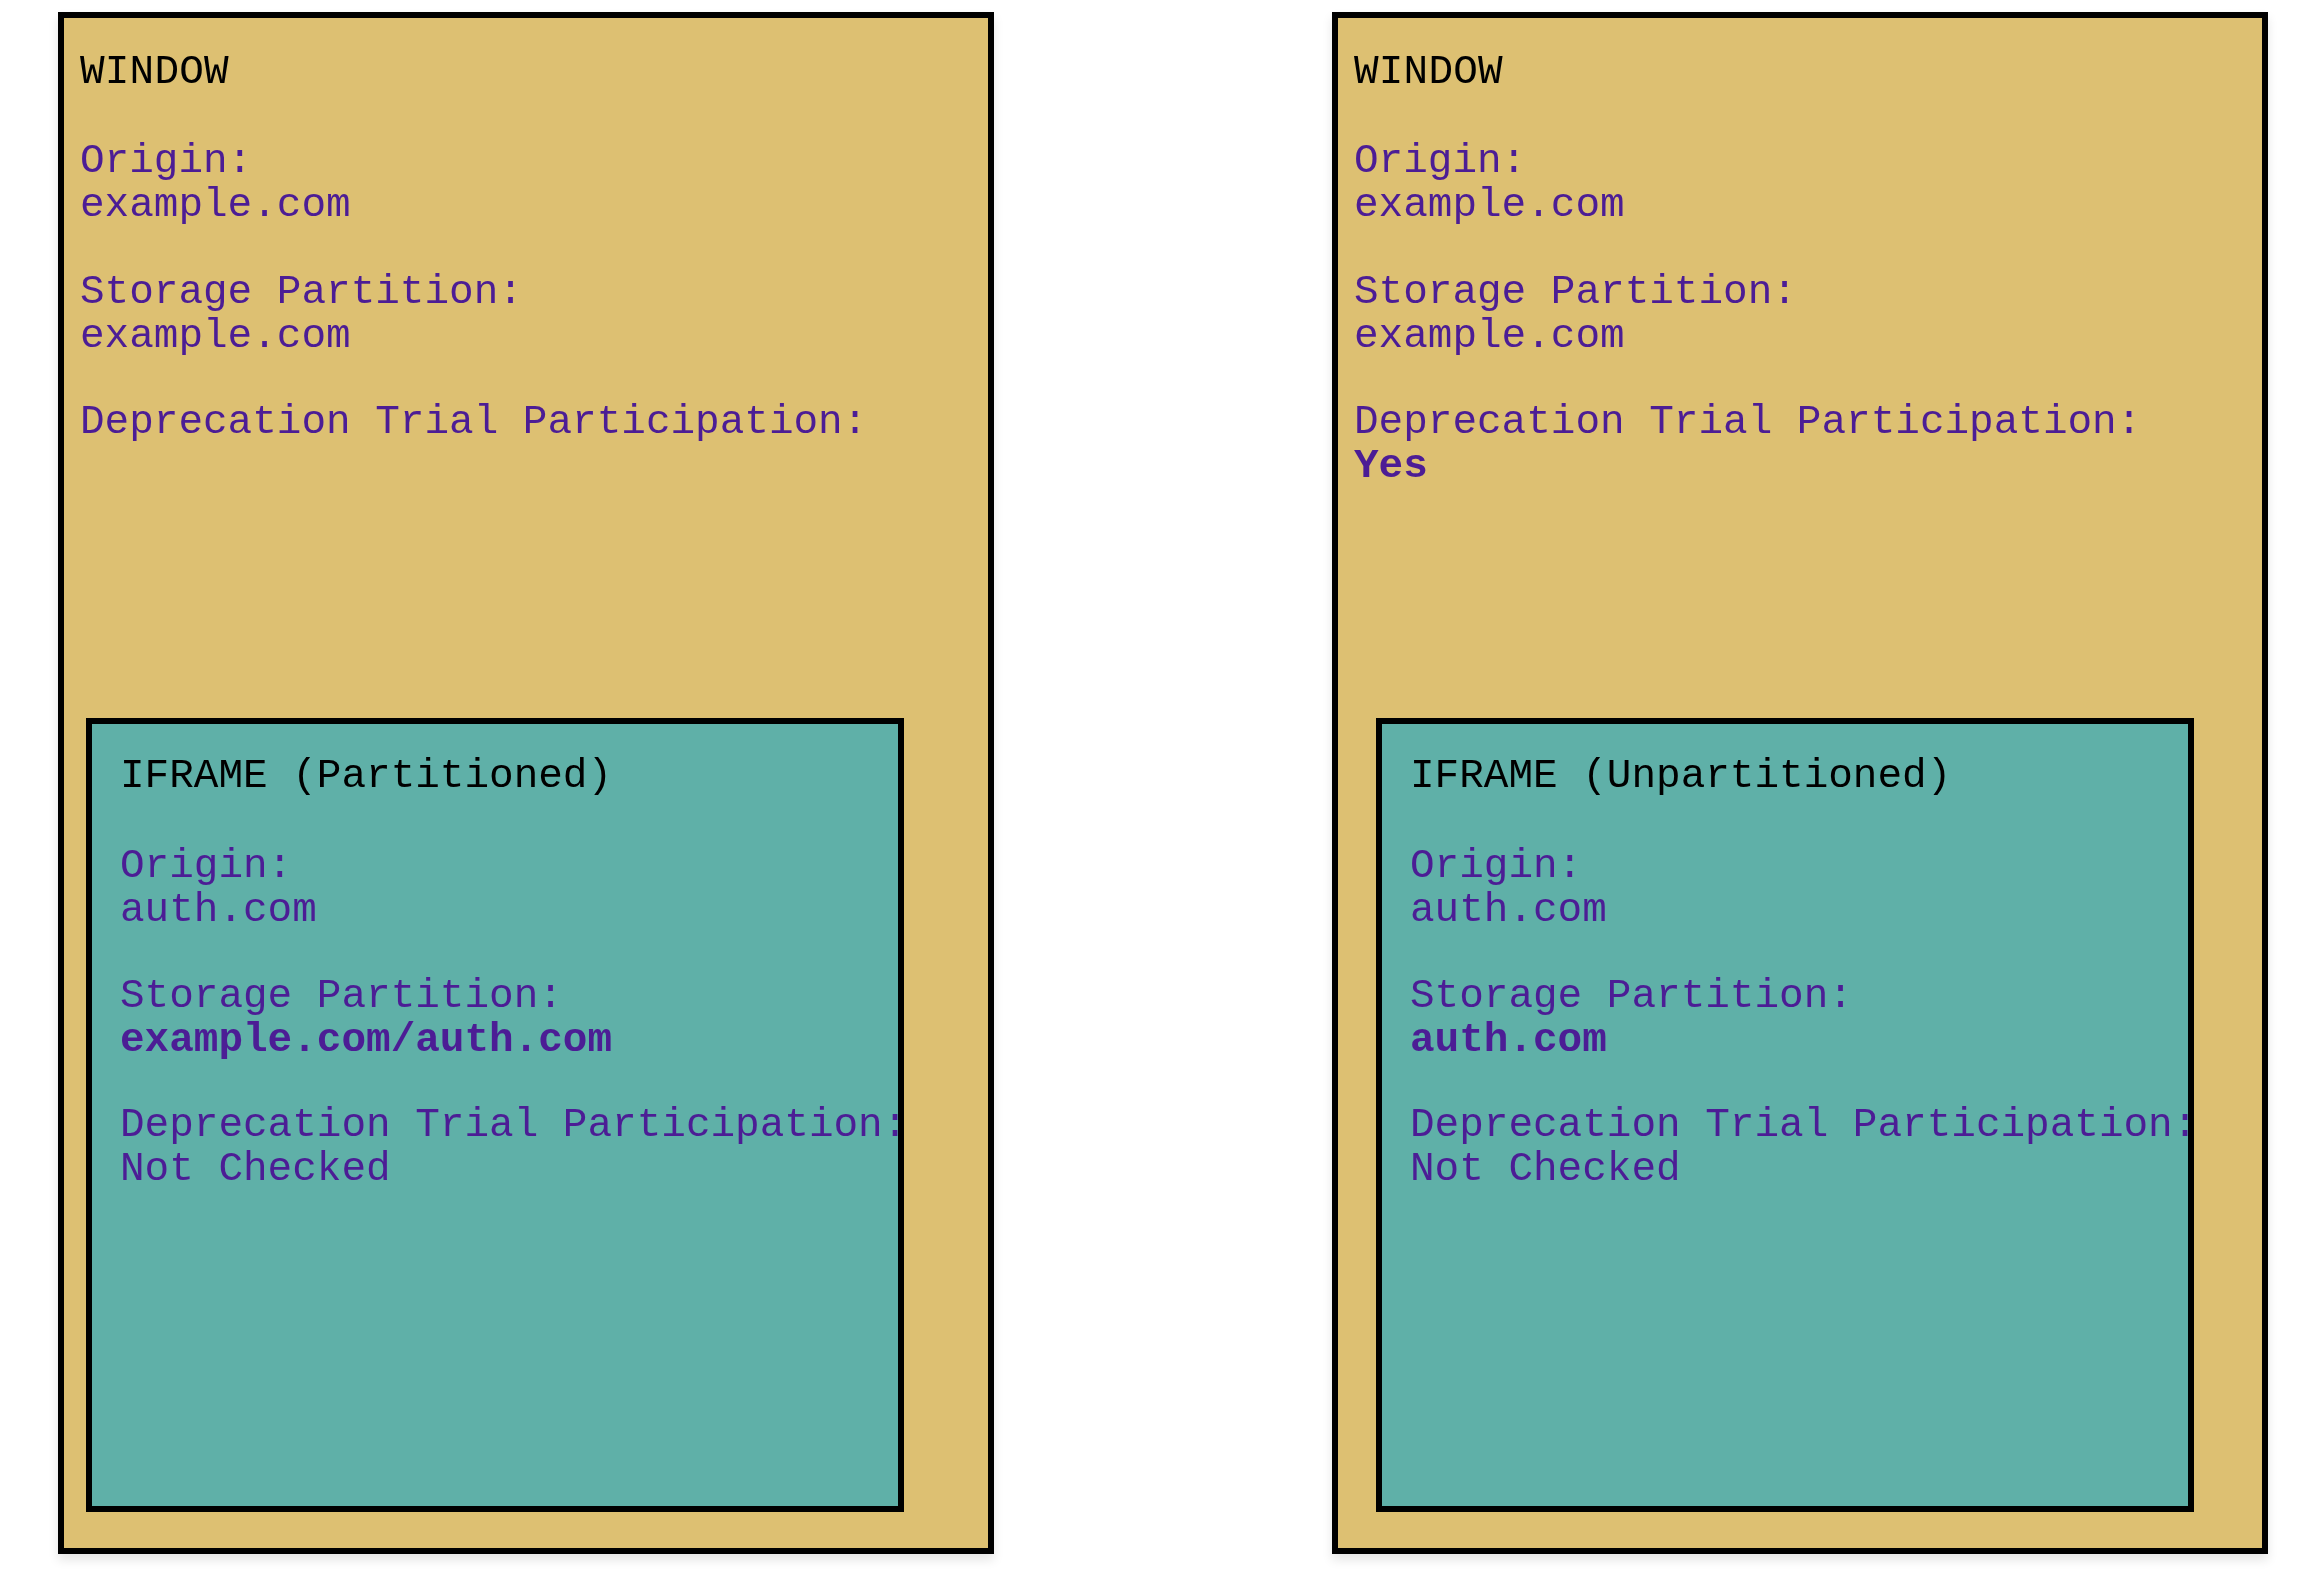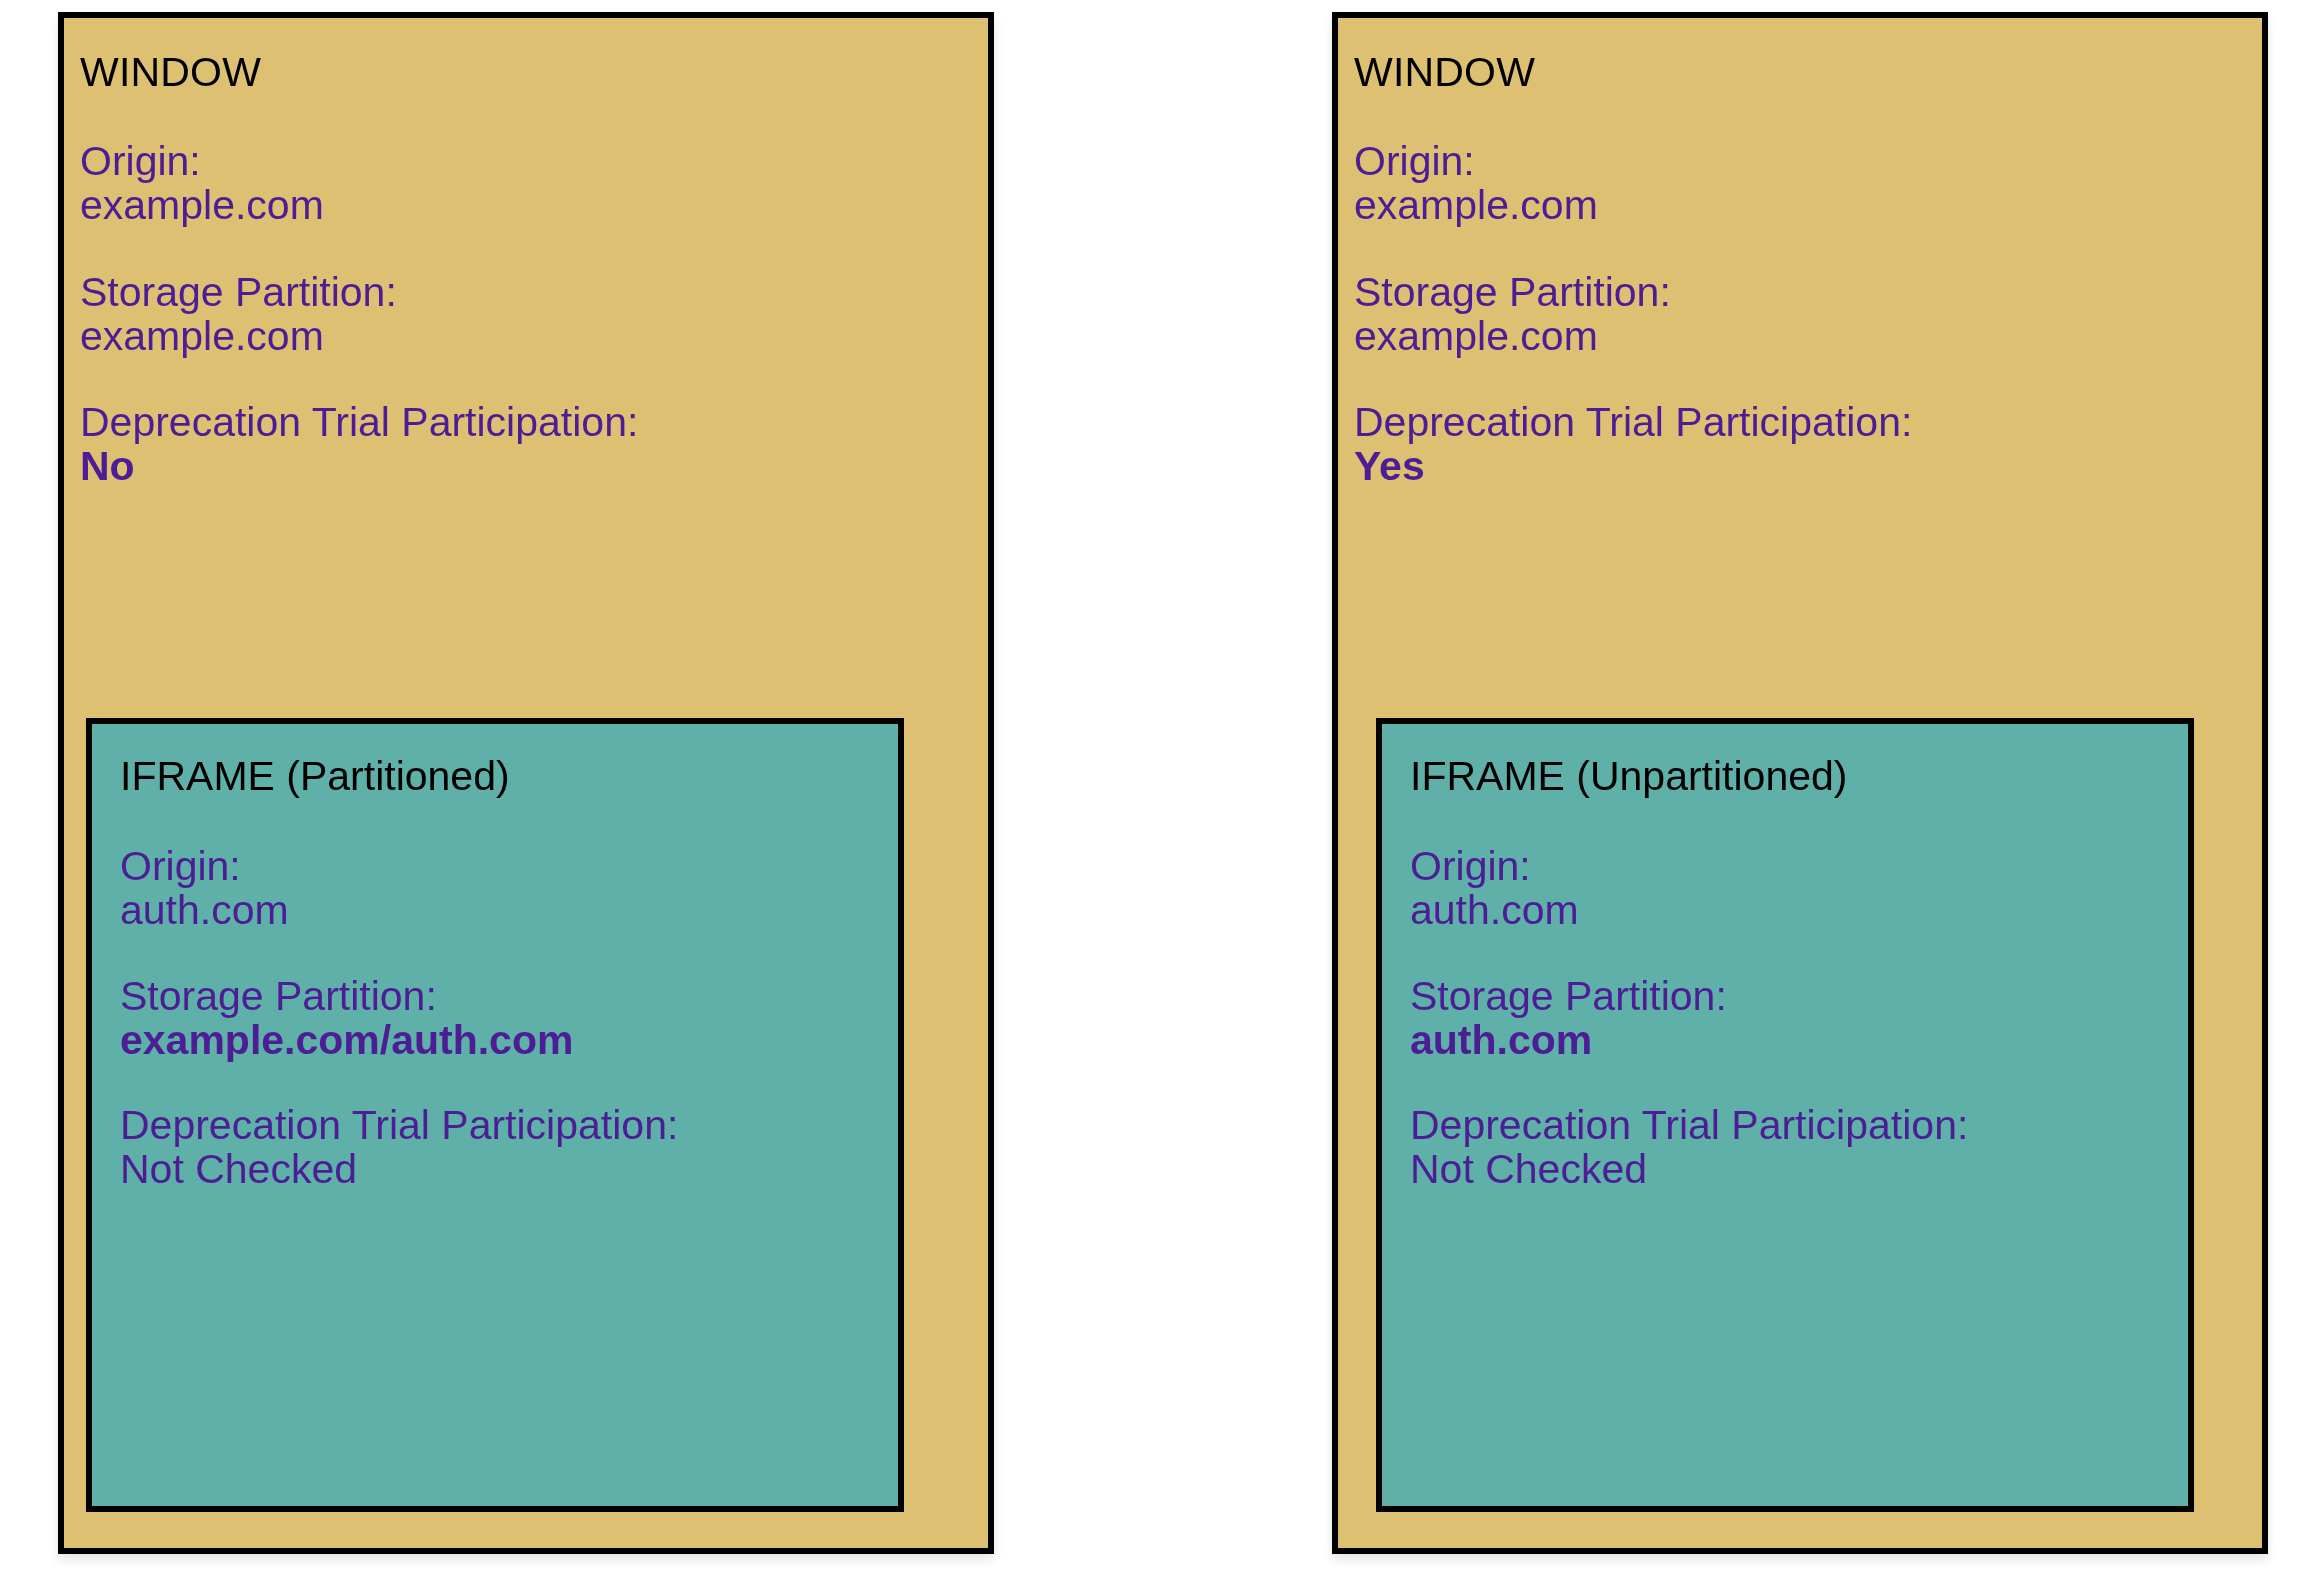--- a/index.html
+++ b/index.html
@@ -6,21 +6,21 @@
     margin: 0;
     padding: 0;
     background: #ffffff;
   }
   #canvas {
     position: relative;
     width: 2322px;
     height: 1578px;
     background: #ffffff;
     overflow: hidden;
-    font-family: Liberation Sans, sans-serif;
+    font-family: Liberation Mono, monospace;
     border-radius: 12px;
     -webkit-font-smoothing: antialiased;
   }
 
   
   .window-panel {
     position: absolute;
     background: #DDC072;
     border: 6px solid #000000;
     box-sizing: border-box;
@@ -111,21 +111,20 @@
 
       <div class="field-block">
         <div class="label">Storage Partition:</div>
         <div class="value">example.com</div>
       </div>
 
       <div class="sp-gap-3"></div>
 
       <div class="field-block">
         <div class="label">Deprecation Trial Participation:</div>
-        <div class="value bold">No</div>
       </div>
 
       <div class="iframe-panel" id="iframe-left">
         <div class="iframe-inner">
 
           <div class="iframe-title">IFRAME (Partitioned)</div>
 
           <div class="if-gap-1"></div>
 
           <div class="field-block">

